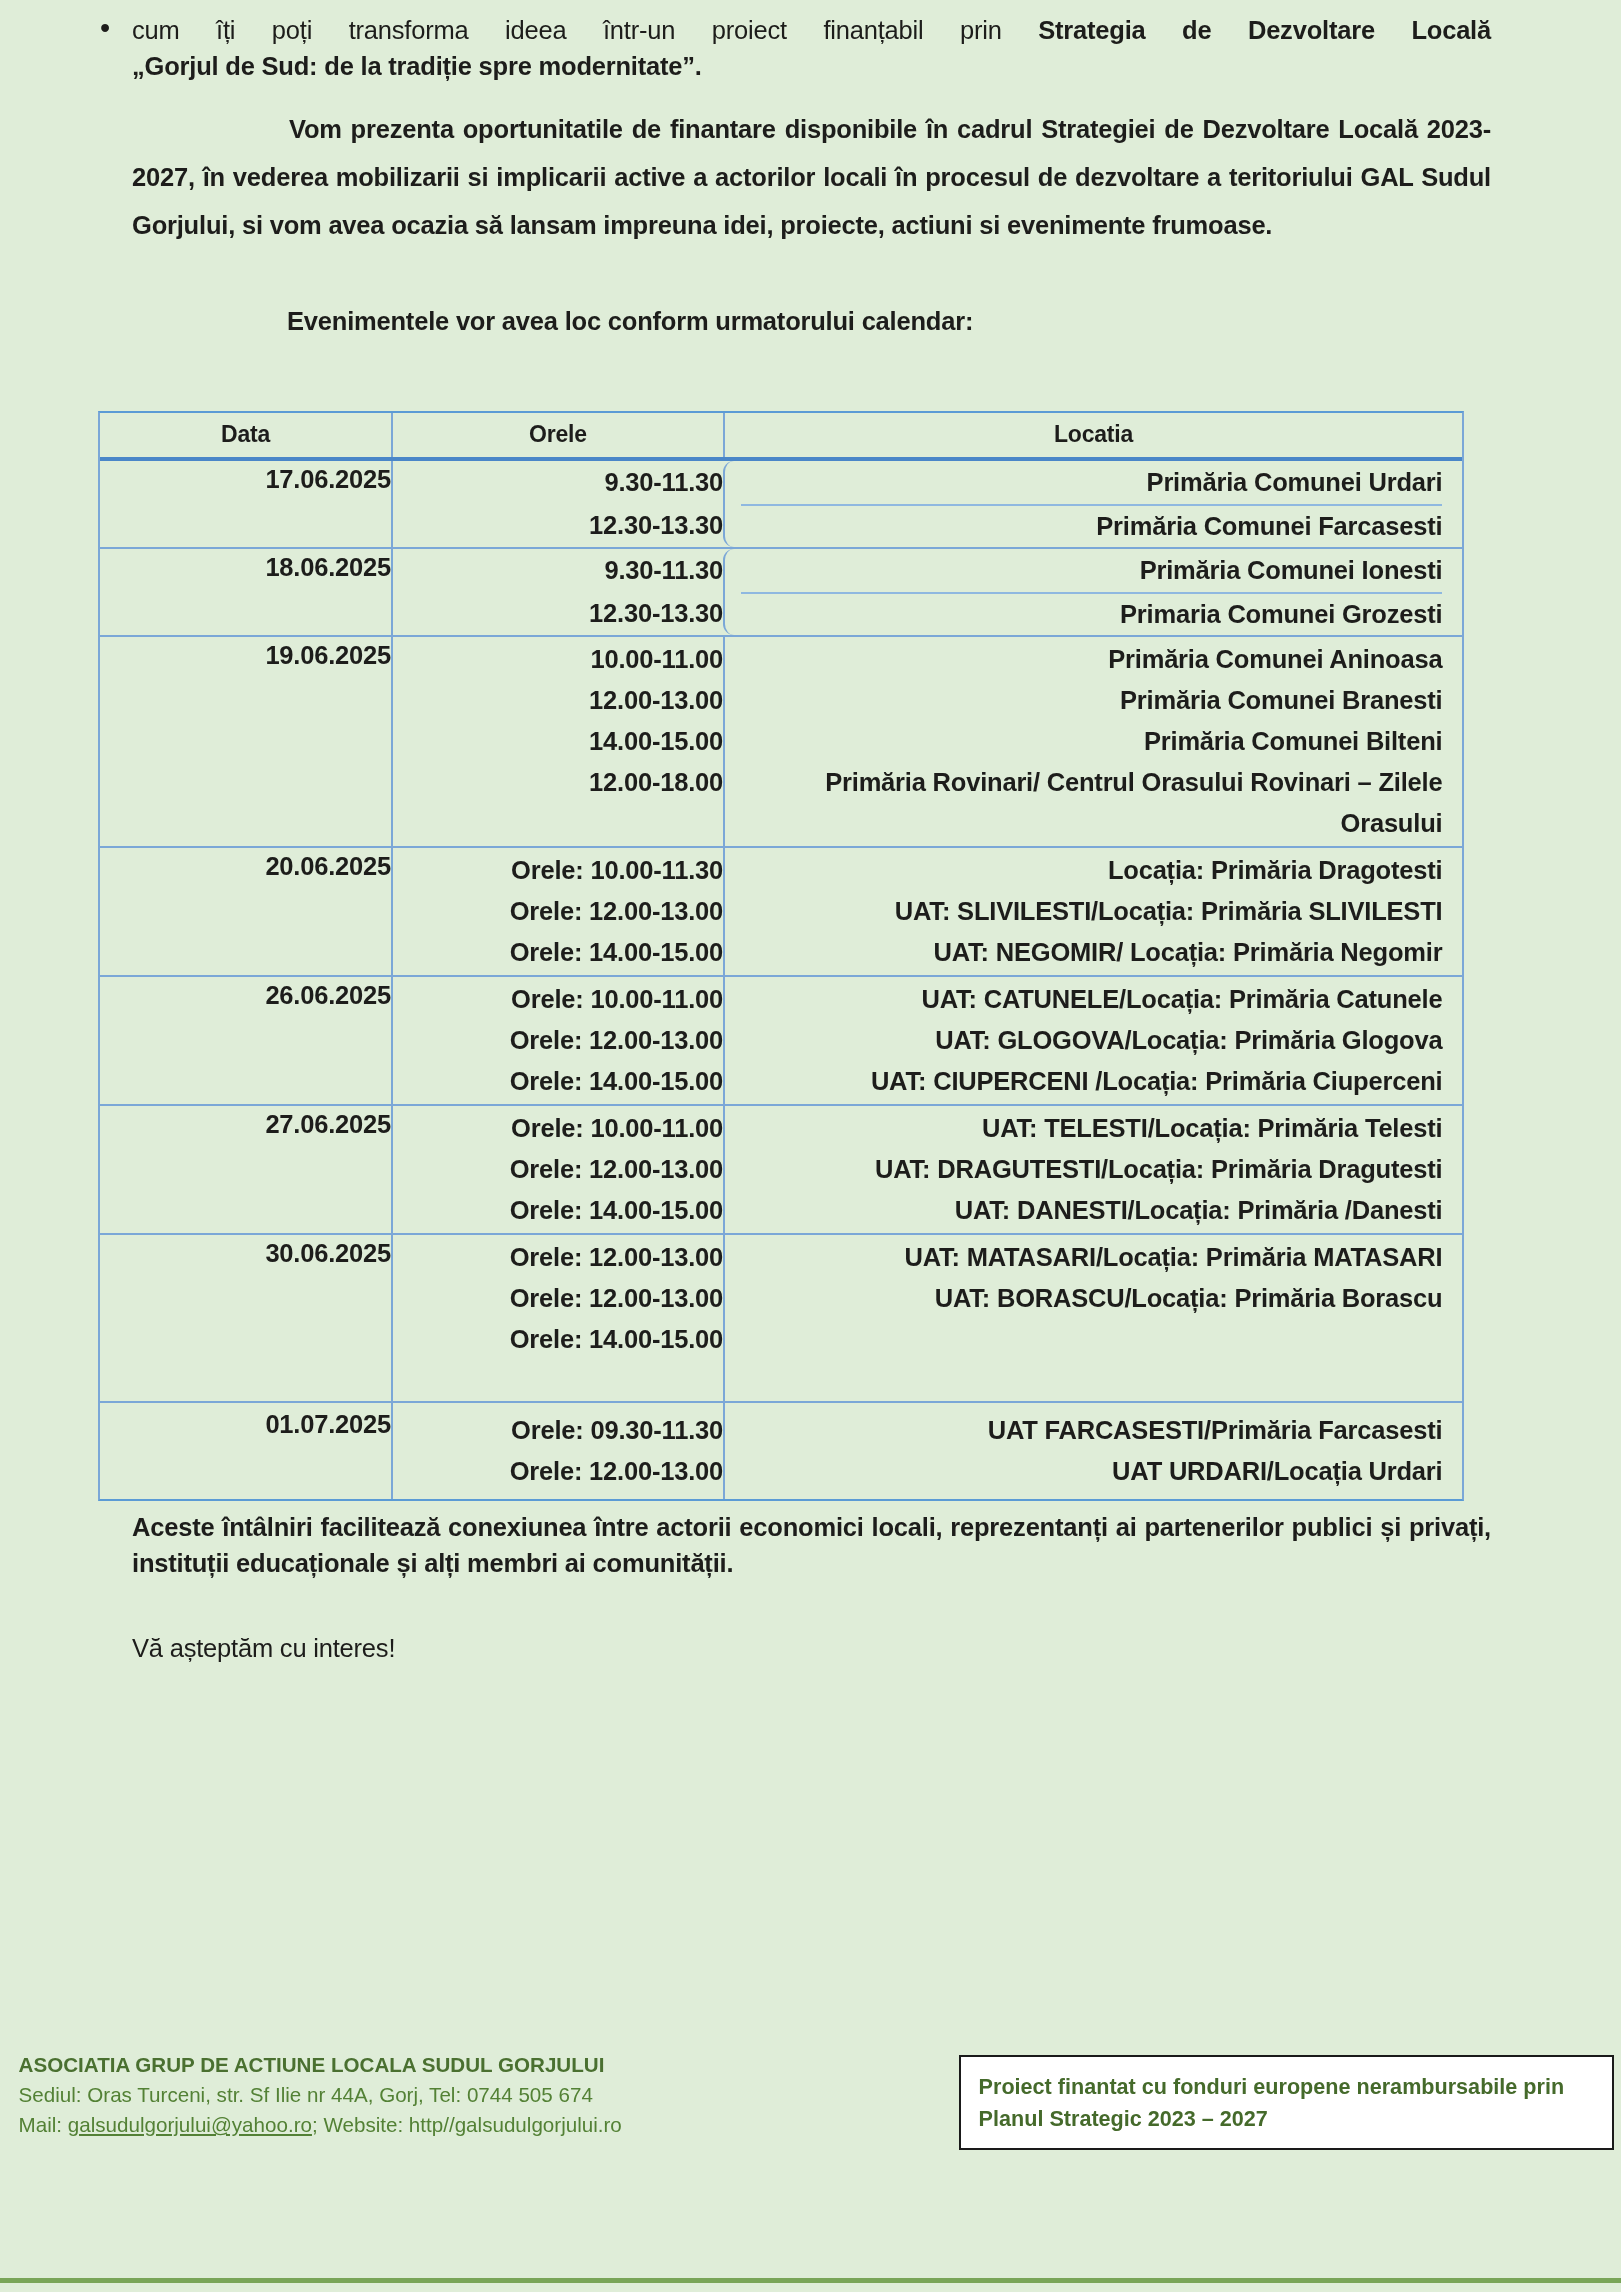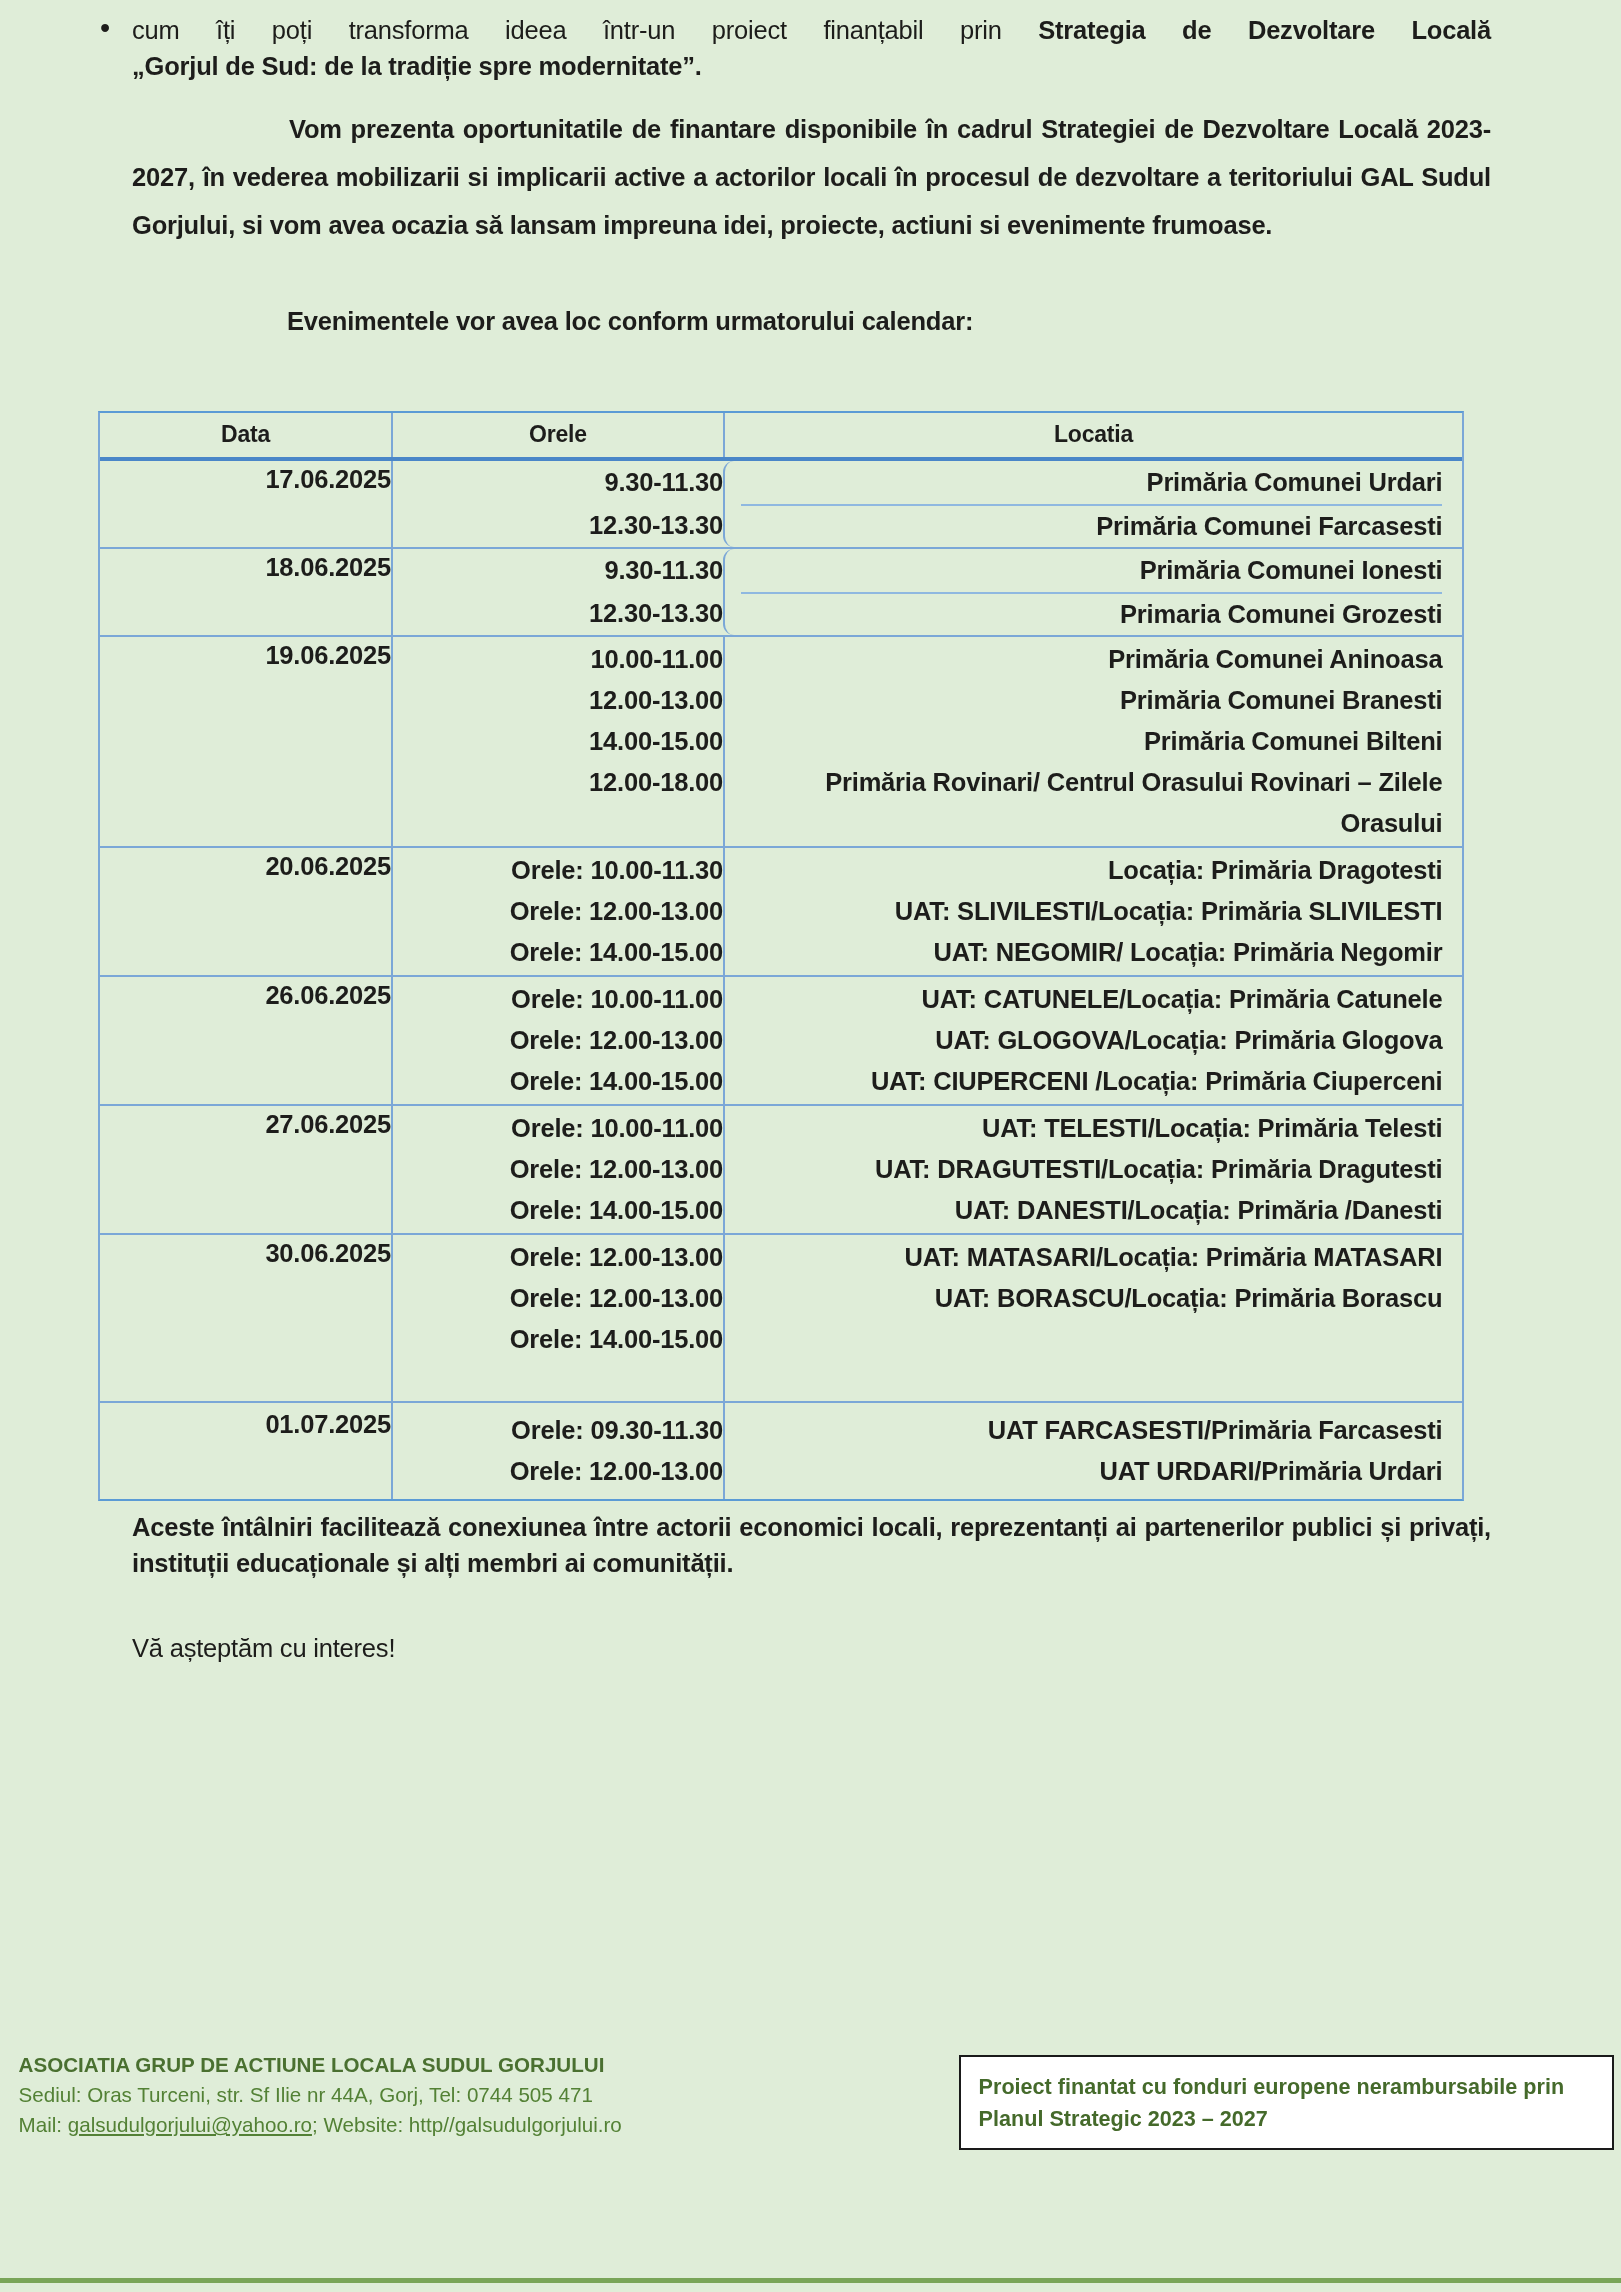--- a/index.html
+++ b/index.html
@@ -202,35 +202,35 @@
       </div>
 
       <div class="trow row-pad-y">
         <div class="c date">01.07.2025</div>
         <div class="c times">
           <div class="ln">Orele: 09.30-11.30</div>
           <div class="ln">Orele: 12.00-13.00</div>
         </div>
         <div class="c locs">
           <div class="ln">UAT FARCASESTI/Primăria Farcasesti</div>
-          <div class="ln">UAT URDARI/Primăria Urdari</div>
+          <div class="ln">UAT URDARI/Locația Urdari</div>
         </div>
       </div>
 
     </div>
 
     <p class="closing">Aceste întâlniri facilitează conexiunea între actorii economici locali, reprezentanți ai partenerilor publici și privați, instituții educaționale și alți membri ai comunității.</p>
 
     <p class="farewell">Vă așteptăm cu interes!</p>
 
   </div>
 
   <div class="footer-info">
     <div class="footer-org">ASOCIATIA GRUP DE ACTIUNE LOCALA SUDUL GORJULUI</div>
-    <div>Sediul: Oras Turceni, str. Sf Ilie nr 44A, Gorj, Tel: 0744 505 471</div>
+    <div>Sediul: Oras Turceni, str. Sf Ilie nr 44A, Gorj, Tel: 0744 505 674</div>
     <div><span>Mail: </span><a class="footer-link">galsudulgorjului@yahoo.ro</a><span>; Website: http//galsudulgorjului.ro</span></div>
   </div>
 
   <div class="funding-box">
     <div>Proiect finantat cu fonduri europene nerambursabile prin</div>
     <div>Planul Strategic 2023 – 2027</div>
   </div>
 
   <div class="bottom-bar"></div>
 </div>

